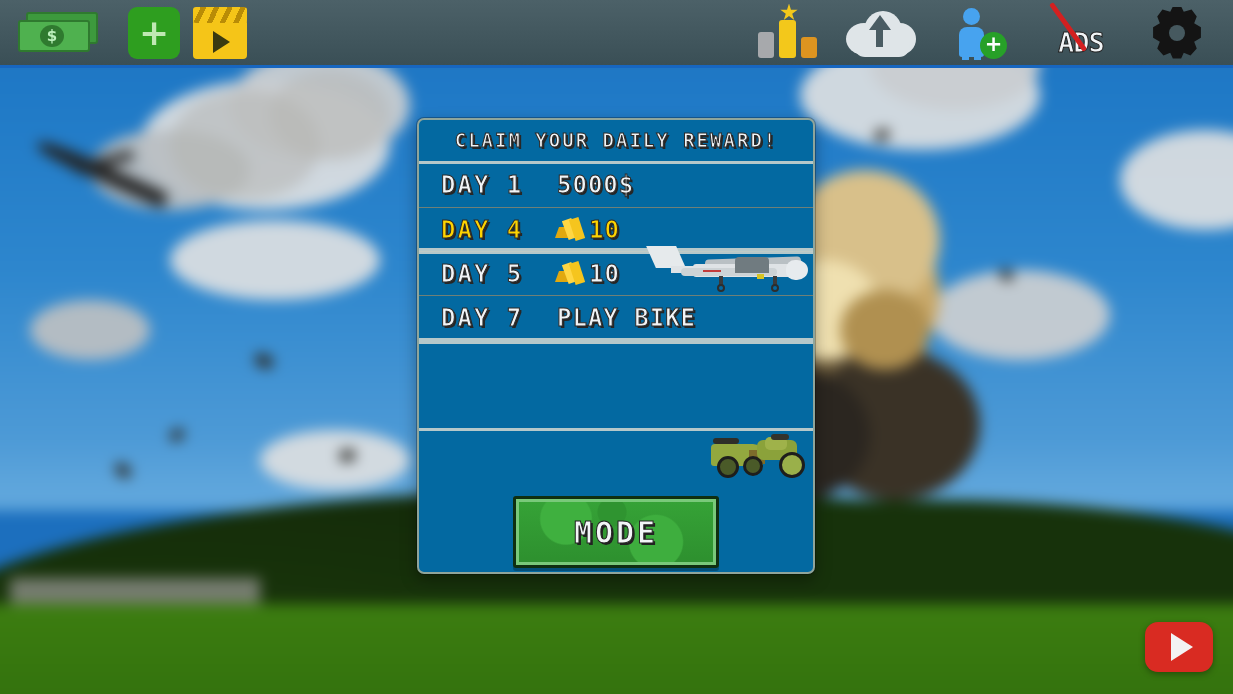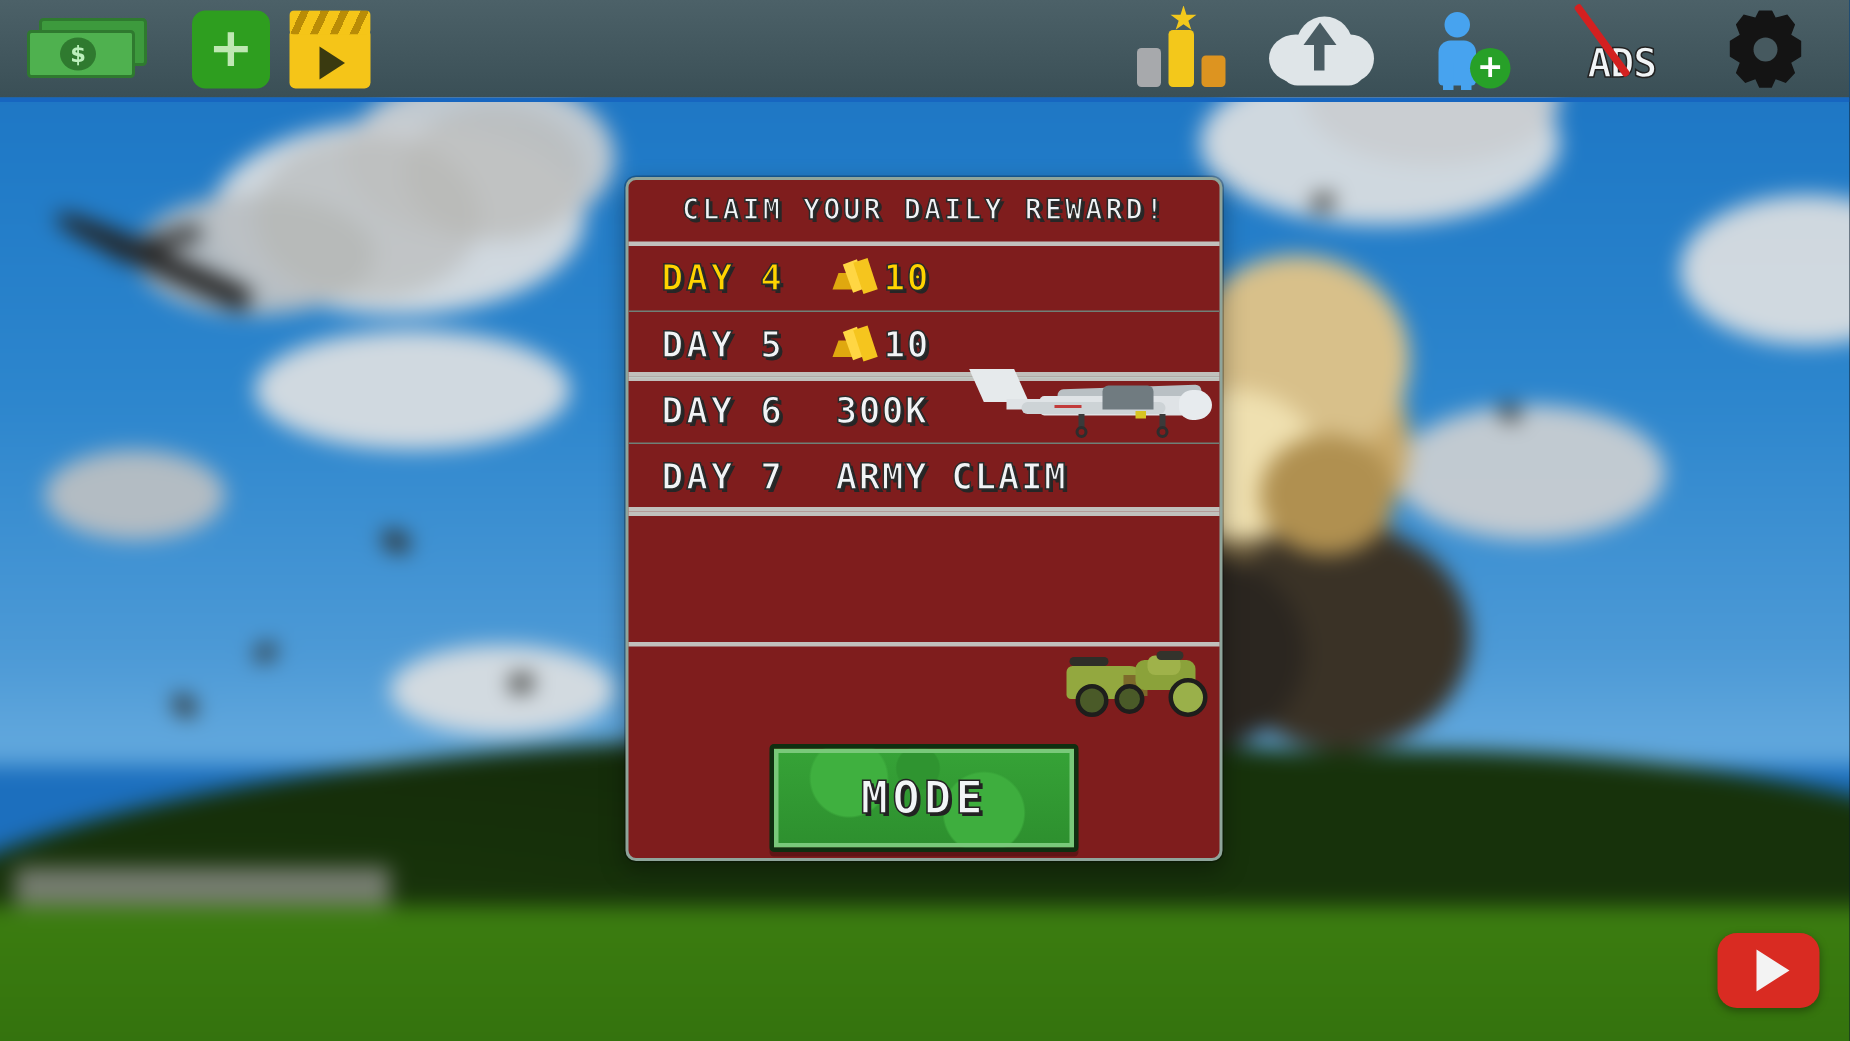--- a/index.html
+++ b/index.html
@@ -181,21 +181,21 @@
   .gear-ico { position:relative; width:52px; height:52px; }
   .gear-ico .outer { position:absolute; inset:0; background:#141414; border-radius:14px;
     clip-path: polygon(42% 0,58% 0,63% 10%,78% 6%,88% 19%,83% 32%,96% 40%,96% 60%,83% 68%,88% 81%,76% 94%,63% 89%,58% 100%,42% 100%,37% 89%,24% 94%,12% 81%,17% 68%,4% 60%,4% 40%,17% 32%,12% 19%,22% 6%,37% 10%); }
   .gear-ico .hole { position:absolute; left:18px; top:18px; width:16px; height:16px; background:#46595f; border-radius:50%; }
 
   
   #panel {
     position: absolute;
     left: 417px; top: 118px;
     width: 398px; height: 456px;
-    background: #7f1d1d;
+    background: #0369a1;
     border: 2px solid #8fa59b;
     border-radius: 7px;
     box-shadow: 0 0 0 1px rgba(0,0,0,.25), 0 6px 16px rgba(0,0,0,.35);
     z-index: 10;
     overflow: hidden;
   }
   #panel-title {
     text-align: center;
     margin-top: 9px;
     font-family: "DejaVu Sans Mono", monospace;
@@ -442,20 +442,26 @@
 
     </div>
   </div>
 
   <div id="panel">
 
     <div id="panel-title">CLAIM YOUR DAILY REWARD!</div>
 
     <div class="rows">
 
+      <div class="row">
+        <div class="day-label">DAY 1</div>
+        <div class="reward">
+          <span>5000$</span>
+        </div>
+      </div>
 
       <div class="row active">
         <div class="day-label">DAY 4</div>
         <div class="reward">
           <span class="mini-gold">
               <i class="a"></i>
               <i class="b"></i>
               <i class="c"></i>
             </span>
           <span>10</span>
@@ -469,31 +475,25 @@
         <div class="reward">
           <span class="mini-gold">
               <i class="a"></i>
               <i class="b"></i>
               <i class="c"></i>
             </span>
           <span>10</span>
         </div>
       </div>
 
-      <div class="row">
-        <div class="day-label">DAY 6</div>
-        <div class="reward">
-          <span>300K</span>
-        </div>
-      </div>
 
       <div class="row">
         <div class="day-label">DAY 7</div>
         <div class="reward">
-          <span>ARMY CLAIM</span>
+          <span>PLAY BIKE</span>
         </div>
       </div>
 
       <div class="bracket" style="left:-4px;top:-2px;width:406px;height:90px;"></div>
       <div class="bracket" style="left:-4px;top:88px;width:406px;height:90px;"></div>
       <div class="bracket" style="left:-4px;top:178px;width:406px;height:90px;"></div>
     </div>
 
     <div id="drone">
       <div class="tailfin"></div>

